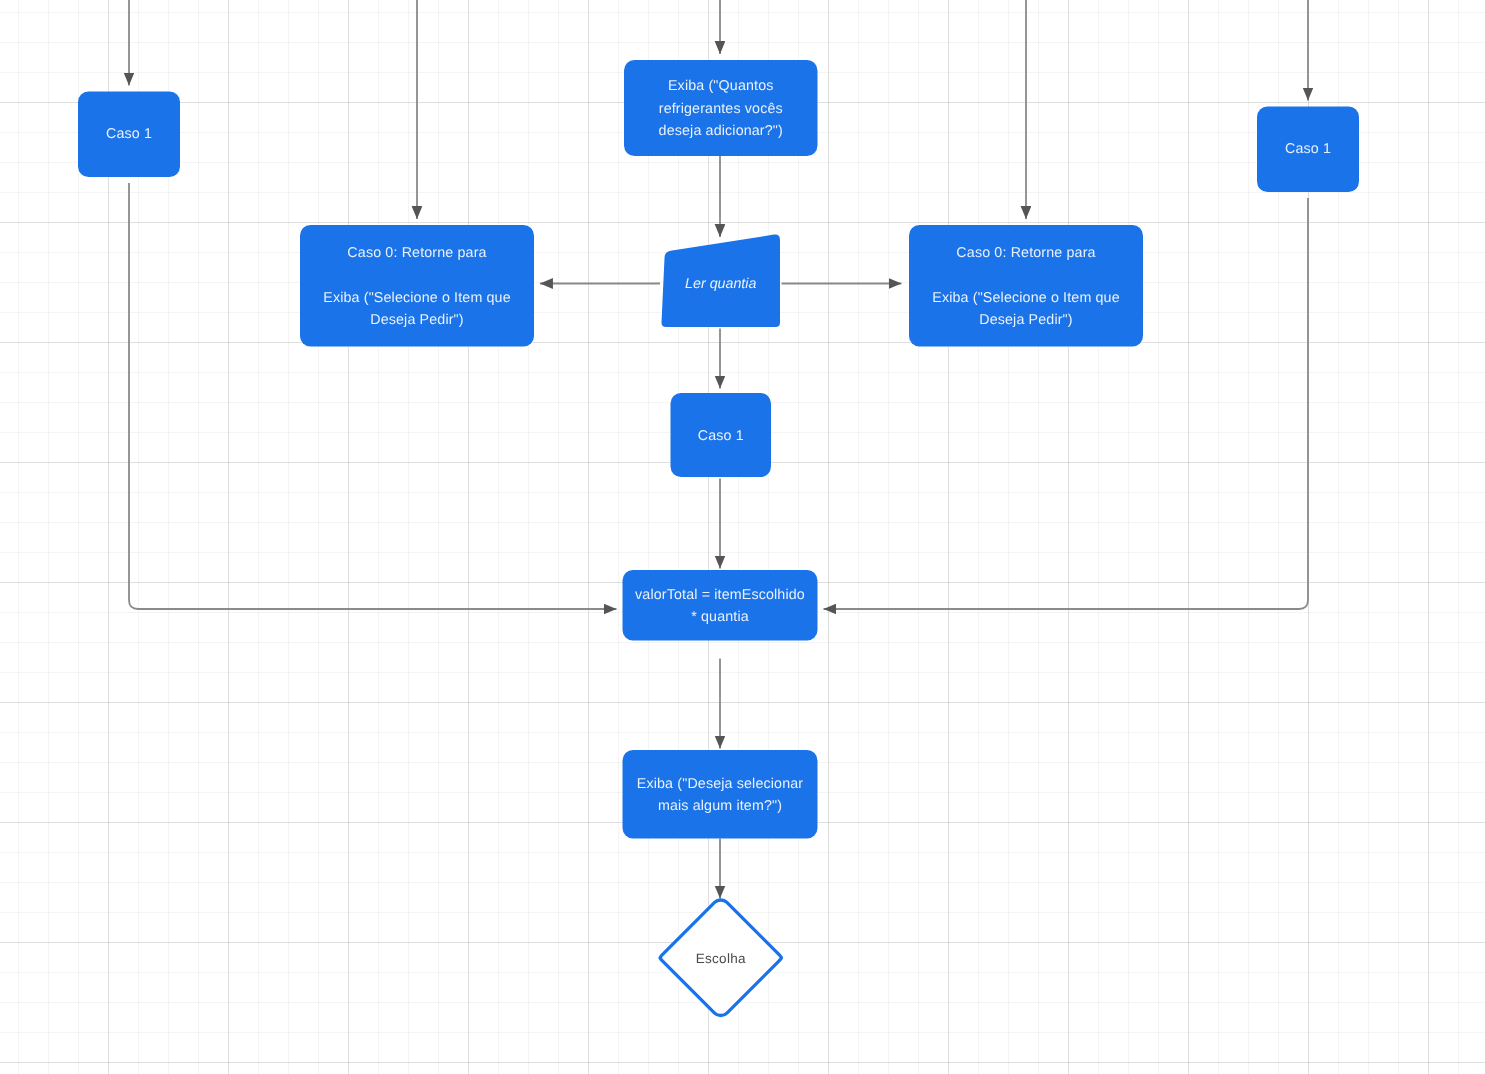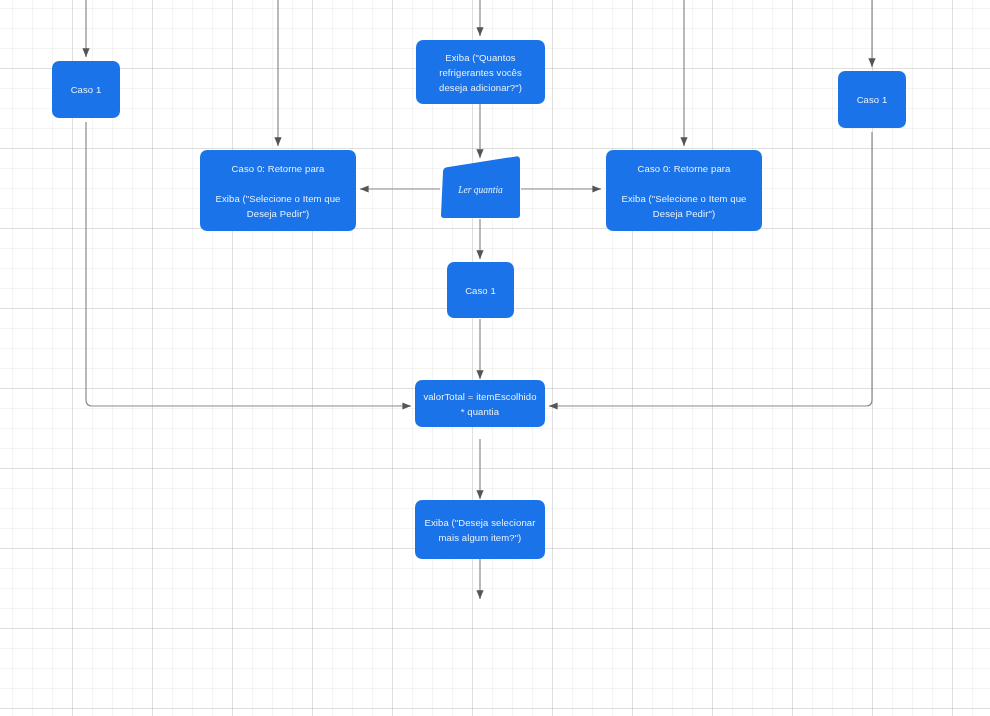--- a/index.html
+++ b/index.html
@@ -61,21 +61,20 @@
   .proc .txt {
     width: 100%;
     white-space: pre-line;
   }
 
   .trapezoid {
     color: #eaf1fb;
     font-size: 9.5px;
     font-style: italic;
     line-height: 14px;
-    font-family: Liberation Serif, serif;
   }
   .trapezoid .shape {
     position: absolute;
     left: 0;
     top: 0;
     width: 100%;
     height: 100%;
   }
   .trapezoid .txt {
     position: relative;
@@ -179,14 +178,22 @@
   </div>
 
   <div class="node proc" style="left:415px; top:380px; width:130px; height:47px;">
     <span class="txt">valorTotal = itemEscolhido * quantia</span>
   </div>
 
   <div class="node proc" style="left:415px; top:500px; width:130px; height:59px;">
     <span class="txt">Exiba ("Deseja selecionar mais algum item?")</span>
   </div>
 
+  <div class="node diamond" style="left:437px; top:597px; width:87px; height:83px;">
+    <svg class="shape" viewBox="0 0 87 83" preserveAspectRatio="none" xmlns="http://www.w3.org/2000/svg">
+      <path d="M43.5,3 Q46,3 47.6,4.6 L82.4,39.4 Q84,41.1 84,41.5 Q84,41.9 82.4,43.6
+               L47.6,78.4 Q46,80 43.5,80 Q41,80 39.4,78.4 L4.6,43.6 Q3,41.9 3,41.5
+               Q3,41.1 4.6,39.4 L39.4,4.6 Q41,3 43.5,3 Z" fill="#ffffff" stroke="#1a73e8" stroke-width="2.2" stroke-linejoin="round"></path>
+    </svg>
+    <span class="txt">Escolha</span>
+  </div>
 
 </div>
 
 </body></html>

